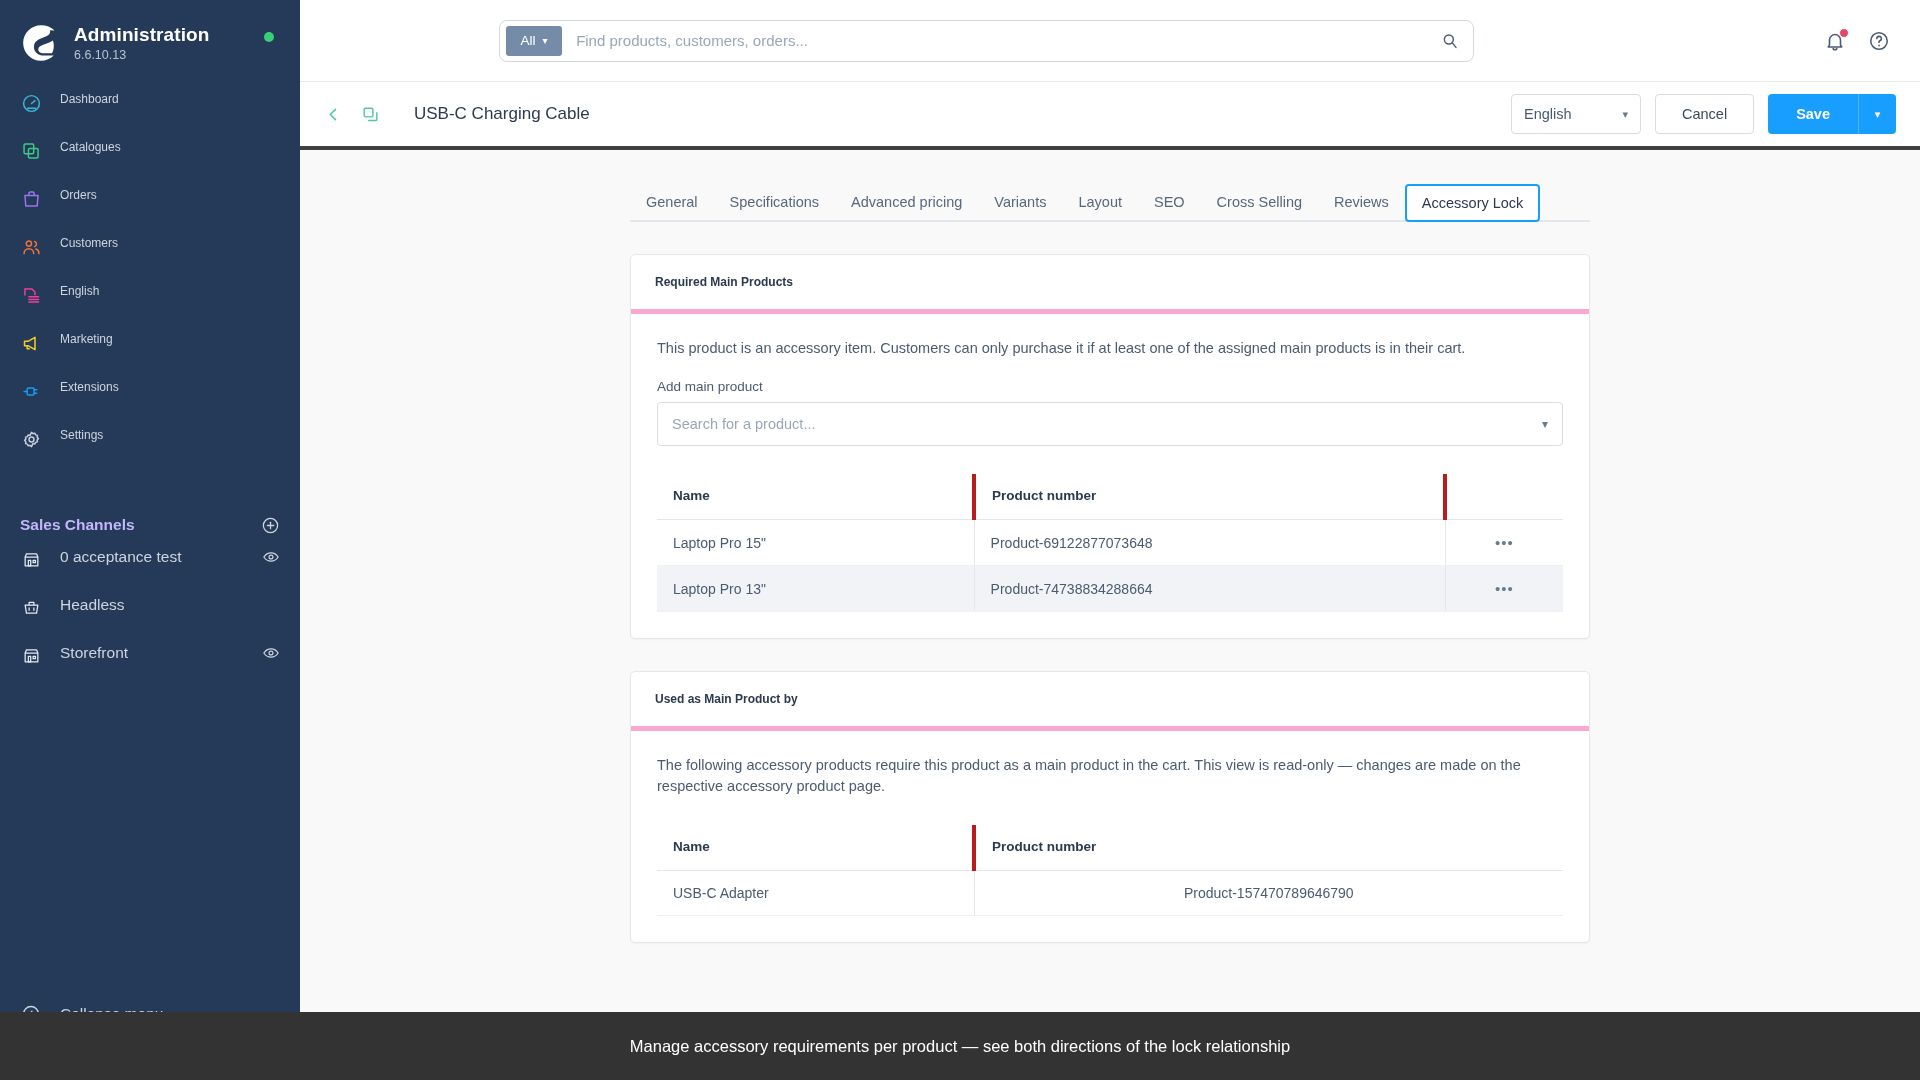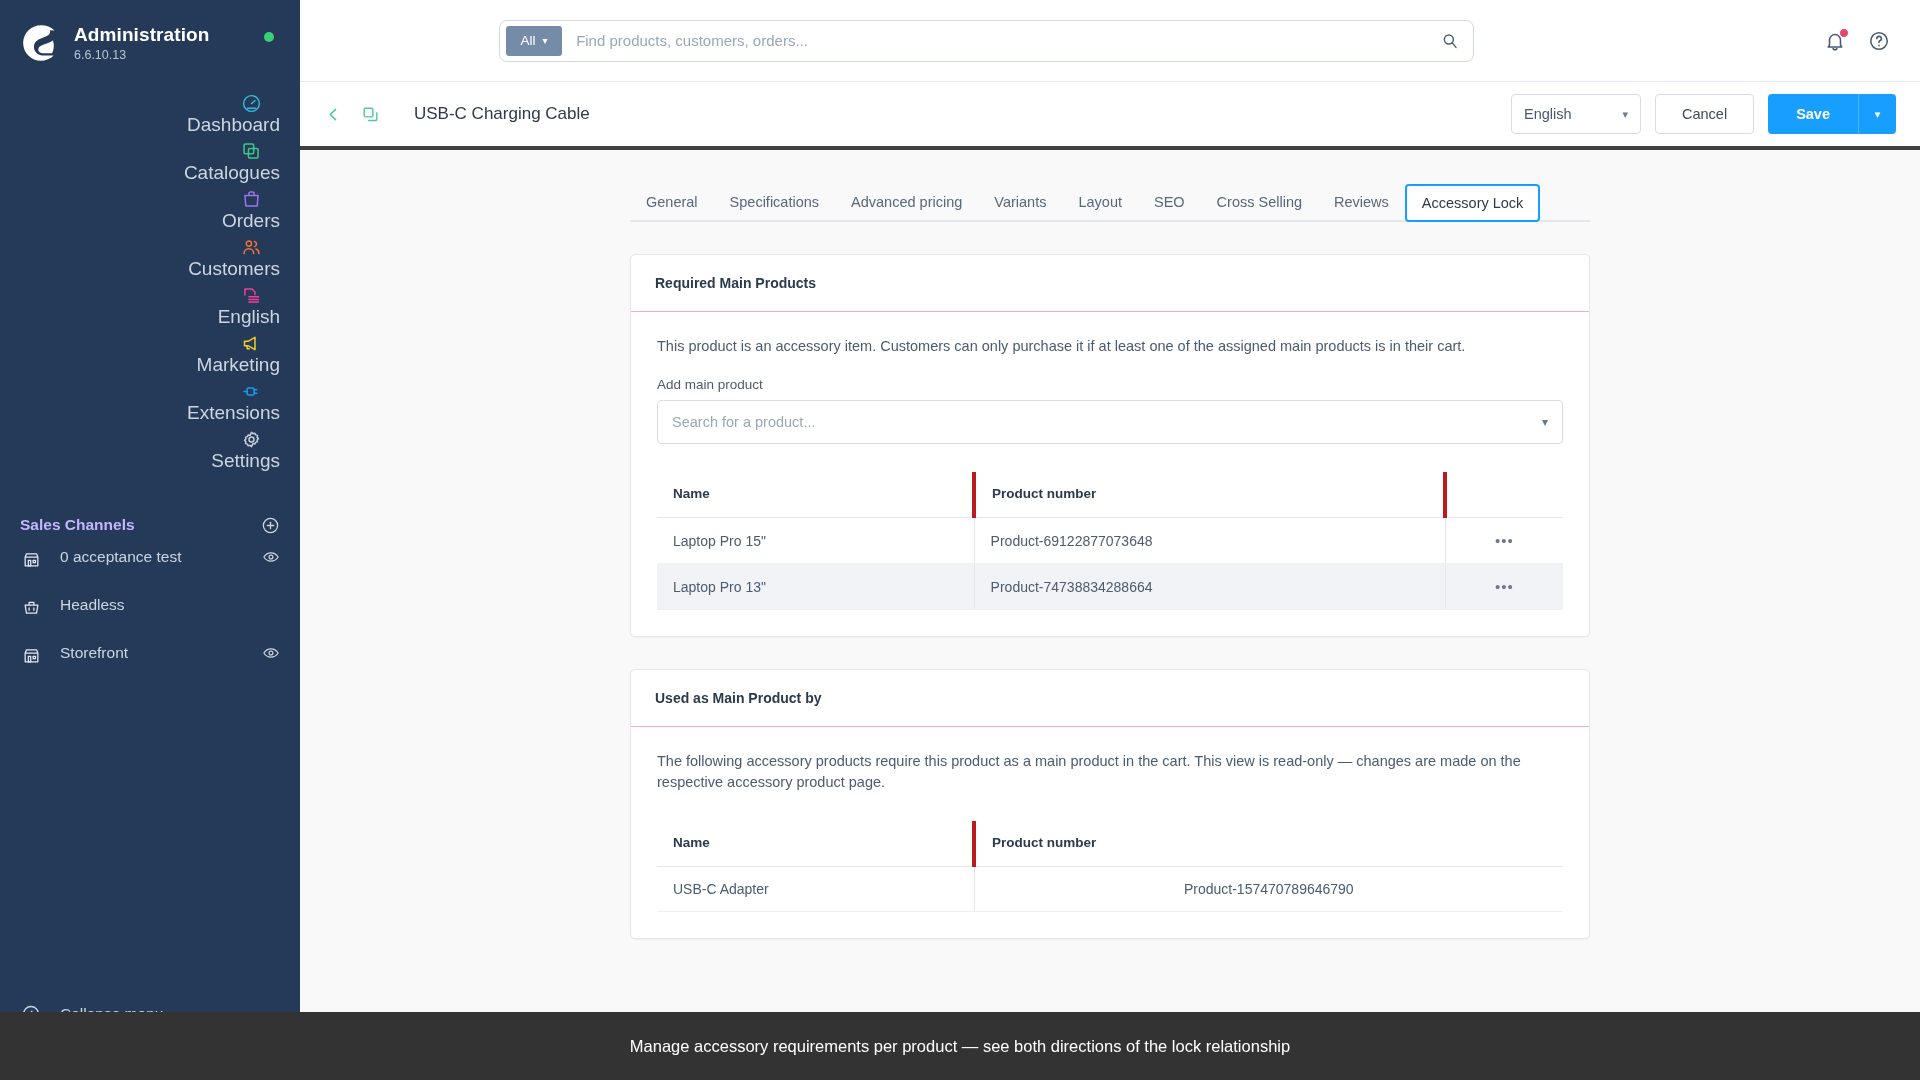--- a/index.html
+++ b/index.html
@@ -39,25 +39,24 @@
   }
   .brand-version { color: #b6c2d2; font-size: 12.5px; margin-top: 2px; }
   .status-dot {
     width: 10px; height: 10px; border-radius: 50%;
     background: #37d079; margin-left: auto; margin-right: 6px;
     align-self: flex-start; margin-top: 10px;
   }
 
   .nav { margin-top: 18px; }
   .nav-item {
-    display: flex; align-items: flex-end;
+    display: flex; align-items: flex-start;
     height: 48px; padding: 0 20px;
-    color: #cdd5e0; font-size: 19px;
+    color: #cdd5e0; font-size: 12px;
     cursor: pointer;
-    flex-direction: column;
   }
   .nav-ico {
     width: 22px; height: 22px; flex: 0 0 22px;
     margin-right: 18px;
     display: flex; align-items: center; justify-content: center;
   }
   .nav-ico svg { width: 21px; height: 21px; display: block; }
   .nav-label { white-space: nowrap; }
 
   .sales-head {
@@ -241,22 +240,22 @@
 
   .card {
     background: #fff;
     border: 1px solid #e4e7ec;
     border-radius: 5px;
     margin-top: 32px;
     box-shadow: 0 1px 2px rgba(20,30,50,.04);
   }
   .card-head {
     padding: 20px 24px;
-    border-bottom: 1px solid #f9a8d4;
-    font-size: 14px; font-weight: bold; color: #2b3a4d;
+    border-bottom: 5px solid #f9a8d4;
+    font-size: 12px; font-weight: bold; color: #2b3a4d;
   }
   .card-body { padding: 24px 26px 26px 26px; }
   .desc {
     font-size: 14.5px; color: #4b5b70; line-height: 1.45;
     max-width: 930px;
   }
   .field-label {
     font-size: 13.5px; color: #4b5b70;
     margin-top: 20px; margin-bottom: 8px;
   }

